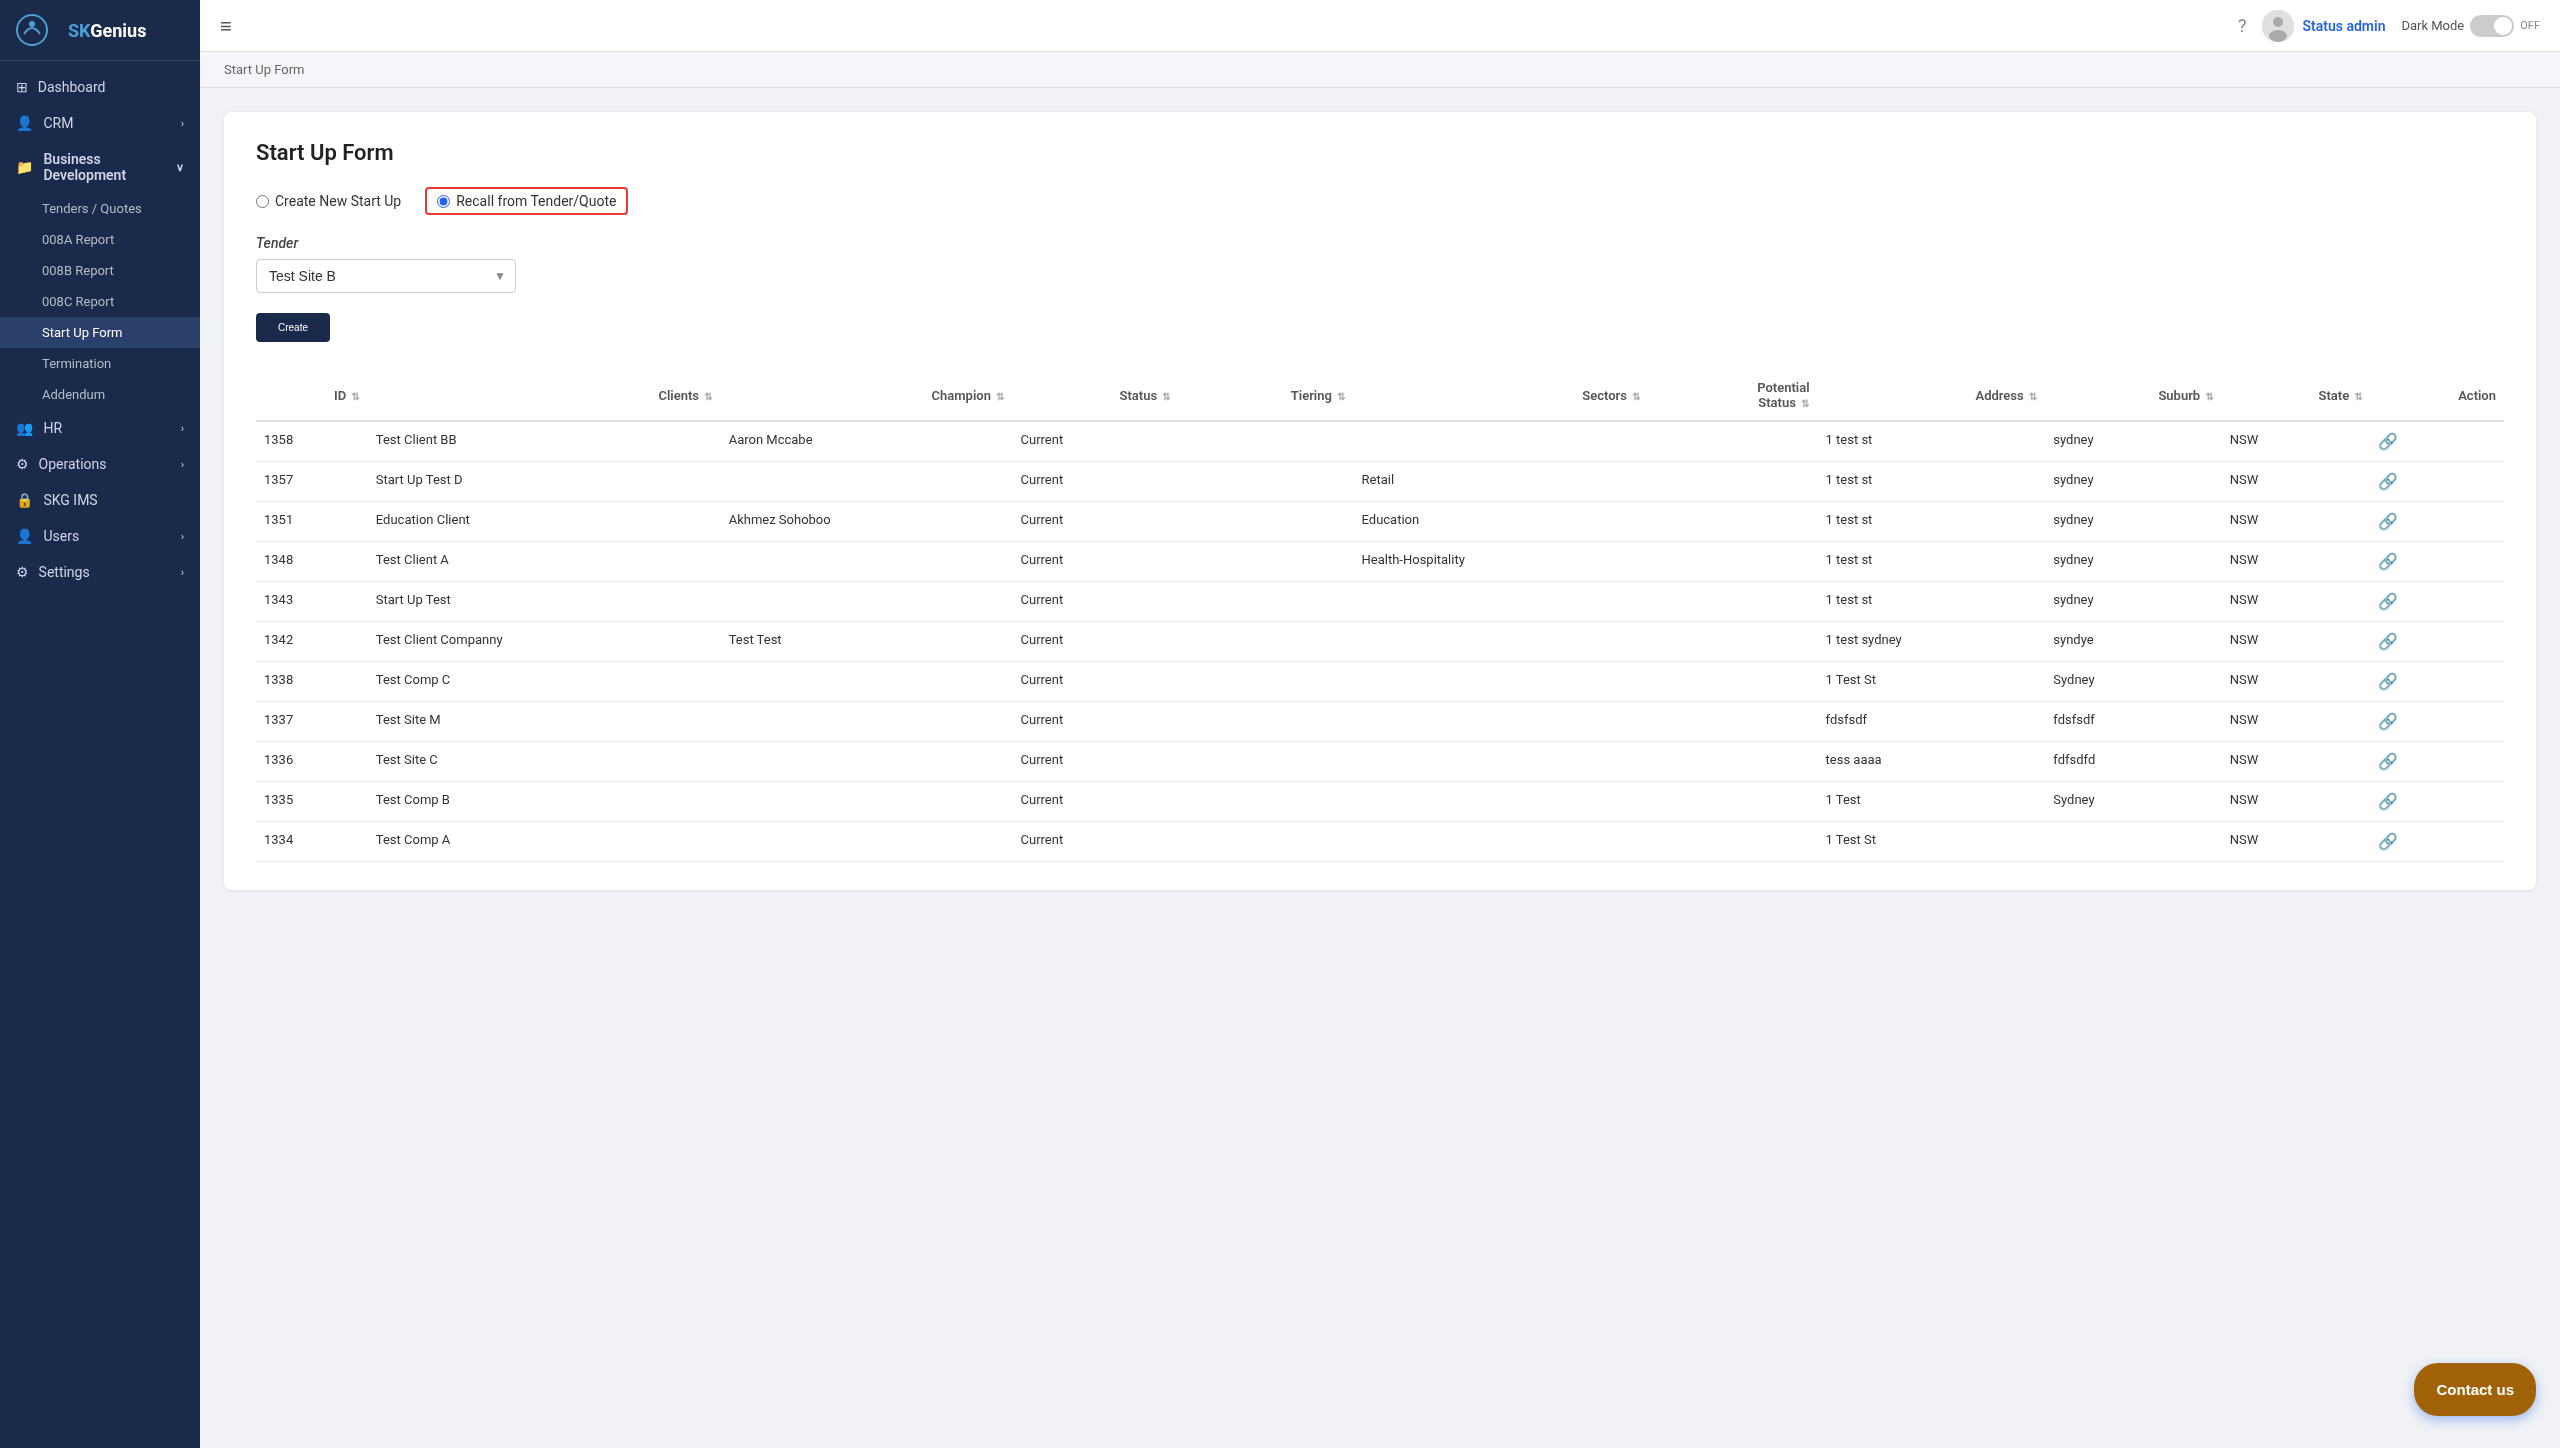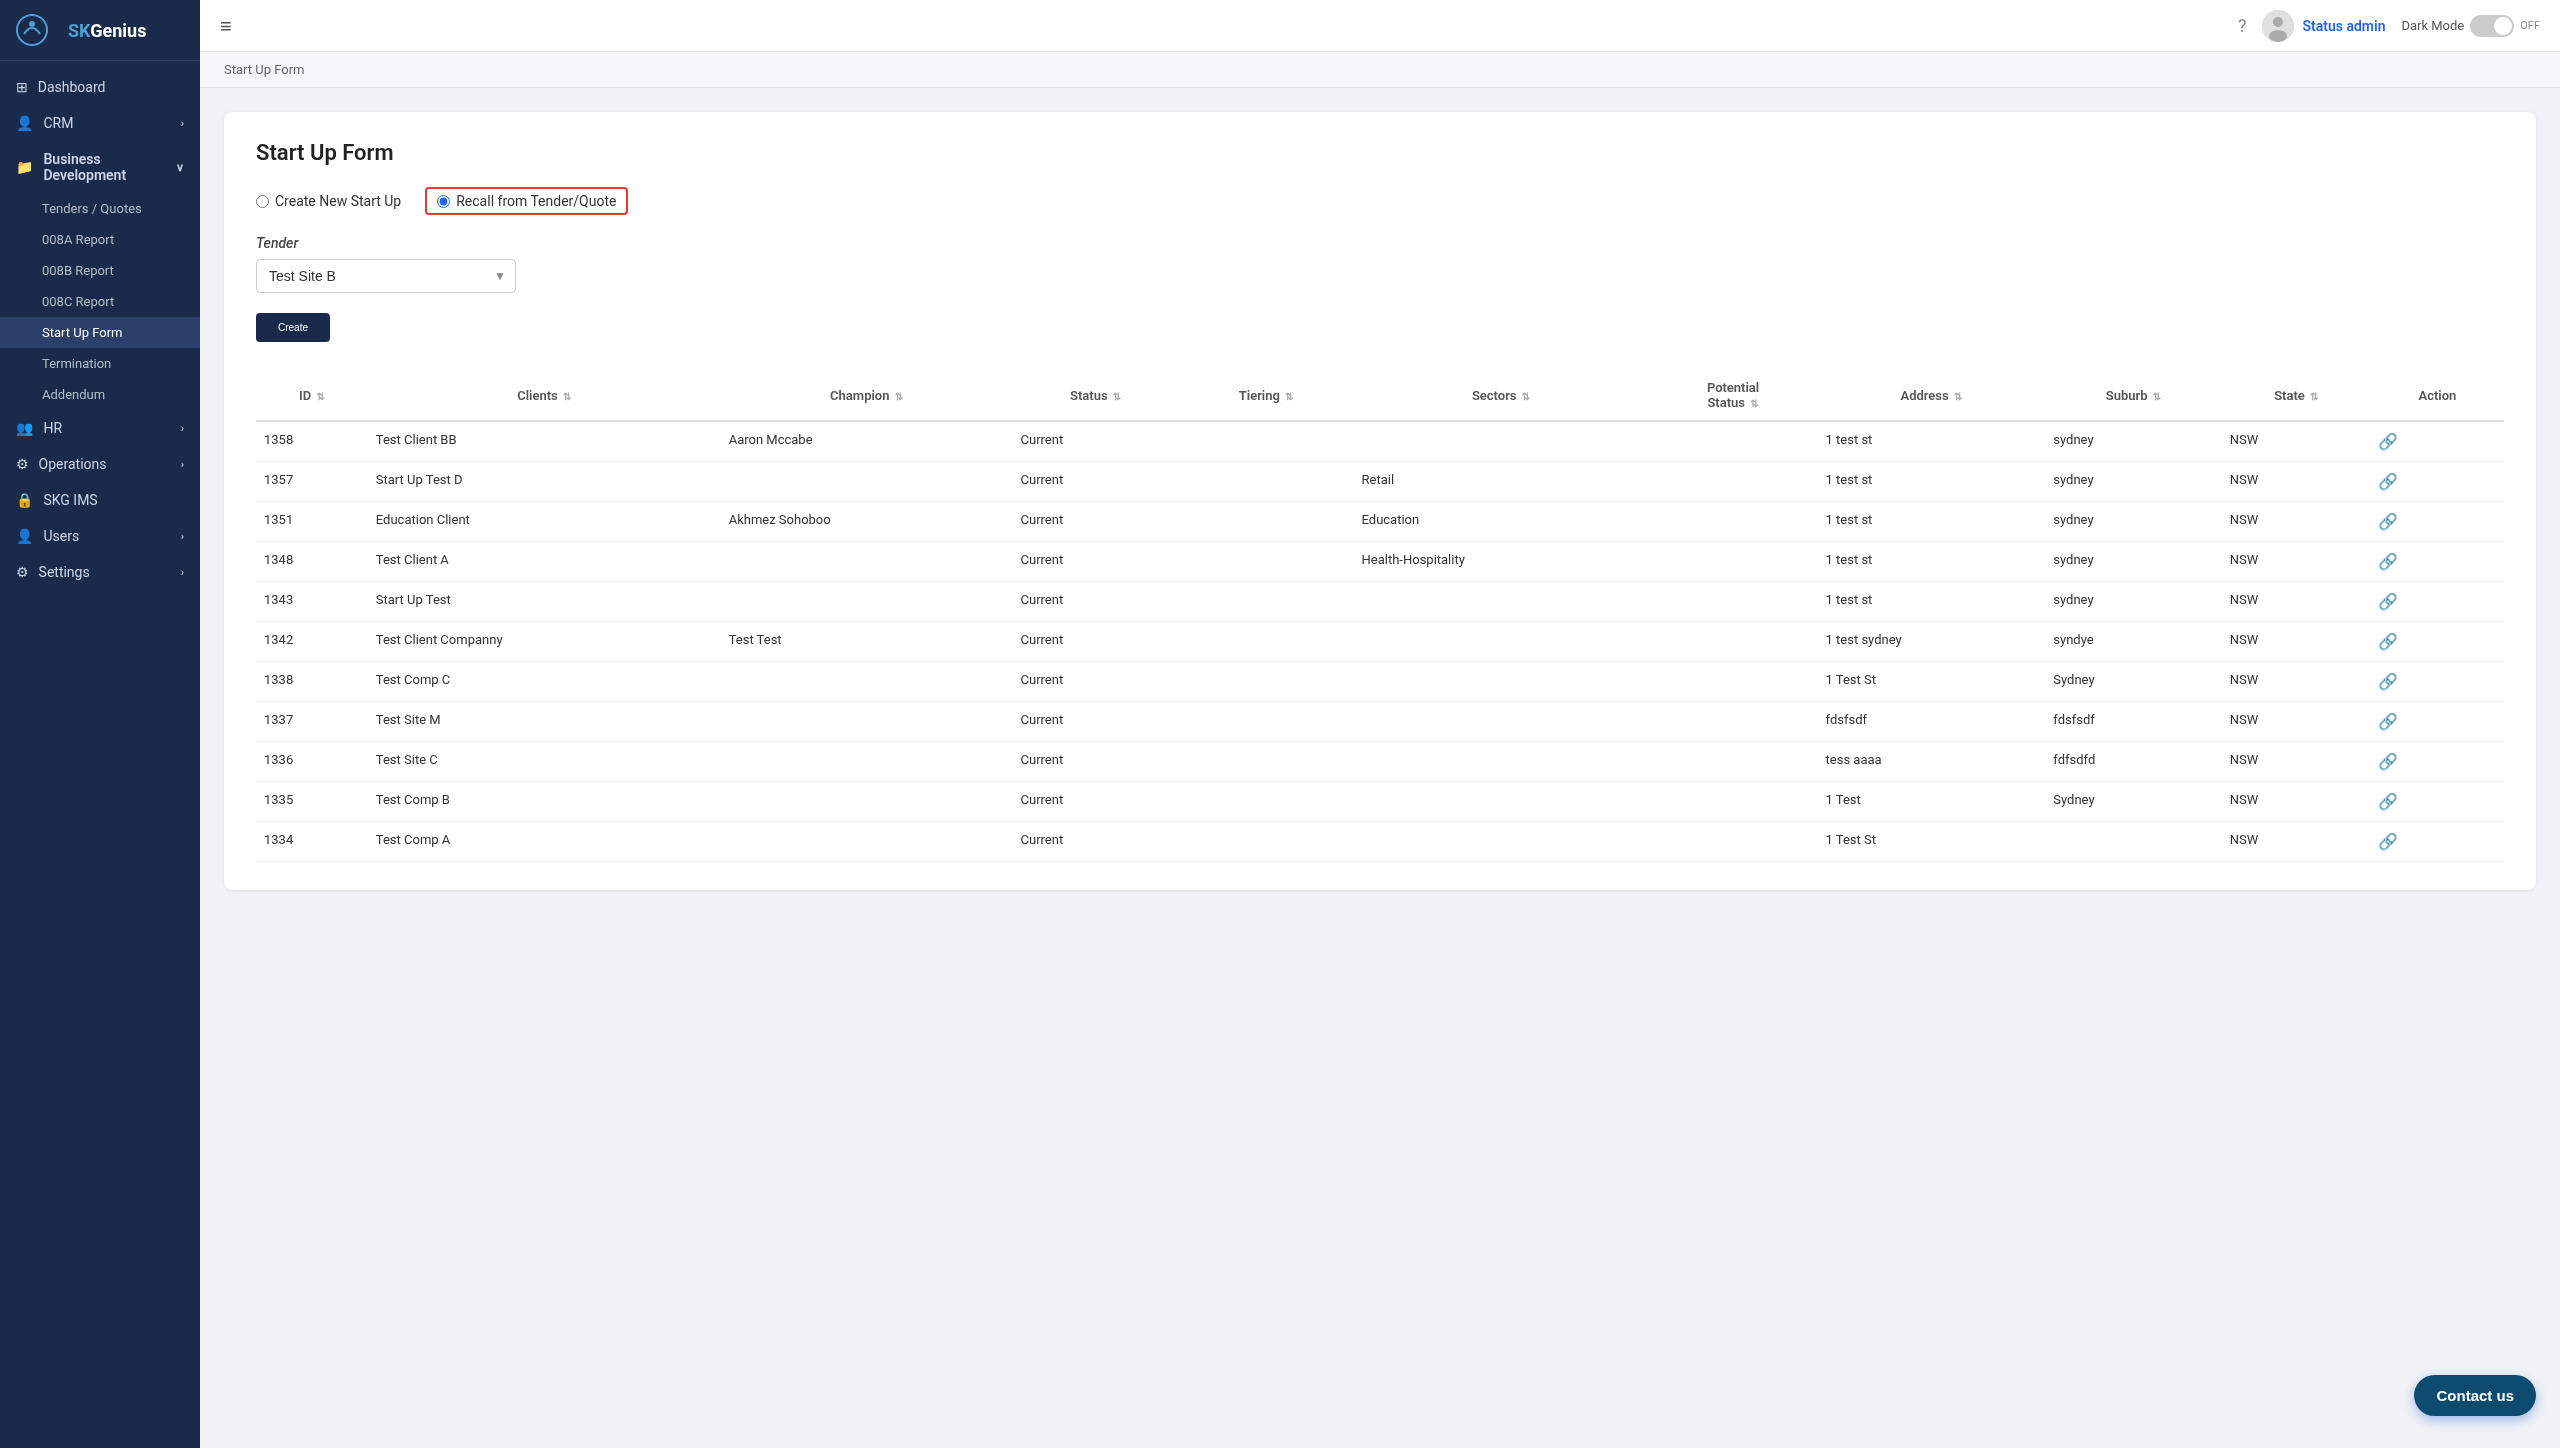--- a/index.html
+++ b/index.html
@@ -205,46 +205,46 @@
       font-weight: 500;
     }
 
     
     .data-table {
       width: 100%;
       border-collapse: collapse;
       font-size: 13px;
     }
     .data-table th {
-      text-align: center;
+      text-align: right;
       padding: 10px 8px;
       color: #555;
       font-weight: 600;
       border-bottom: 2px solid #e0e0e0;
       white-space: nowrap;
     }
     .data-table th .sort-icon { font-size: 10px; color: #aaa; margin-left: 2px; }
     .data-table td {
       padding: 10px 8px;
       border-bottom: 1px solid #f0f0f0;
       color: #333;
       vertical-align: top;
     }
     .action-link { color: #2563eb; font-size: 16px; cursor: pointer; }
 
     
     .contact-btn {
       position: fixed;
       bottom: 32px;
       right: 24px;
-      background: #0c4a6e;
+      background: #a16207;
       color: #fff;
       border: none;
       border-radius: 24px;
-      padding: 12px 22px;
+      padding: 18px 22px;
       font-size: 15px;
       font-weight: 600;
       cursor: pointer;
       box-shadow: 0 4px 12px rgba(37,99,235,0.4);
     }
   </style>
 </head>
 <body>
 
 <div id="sidebar">

